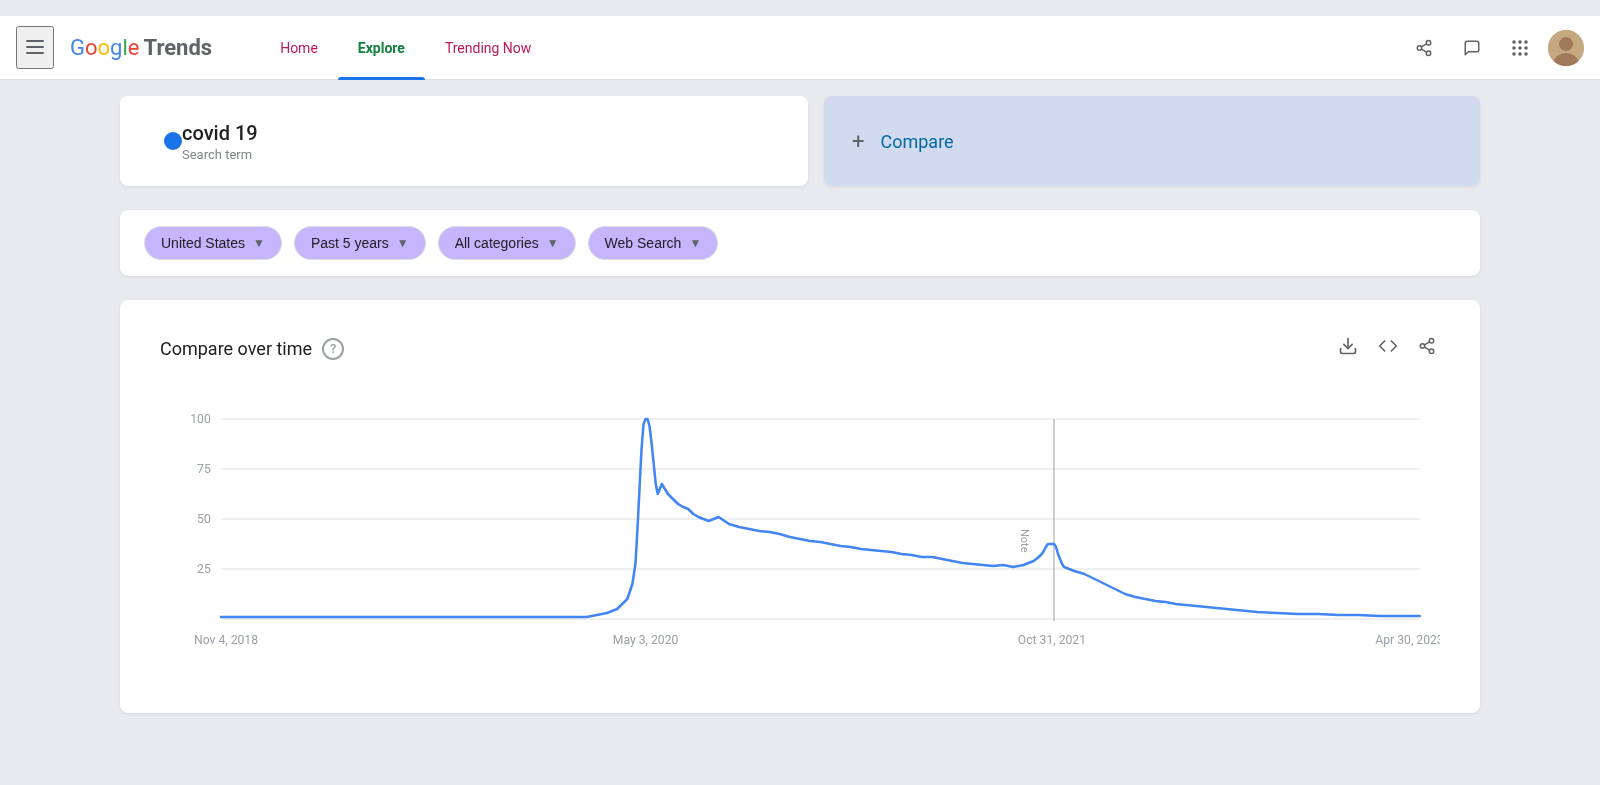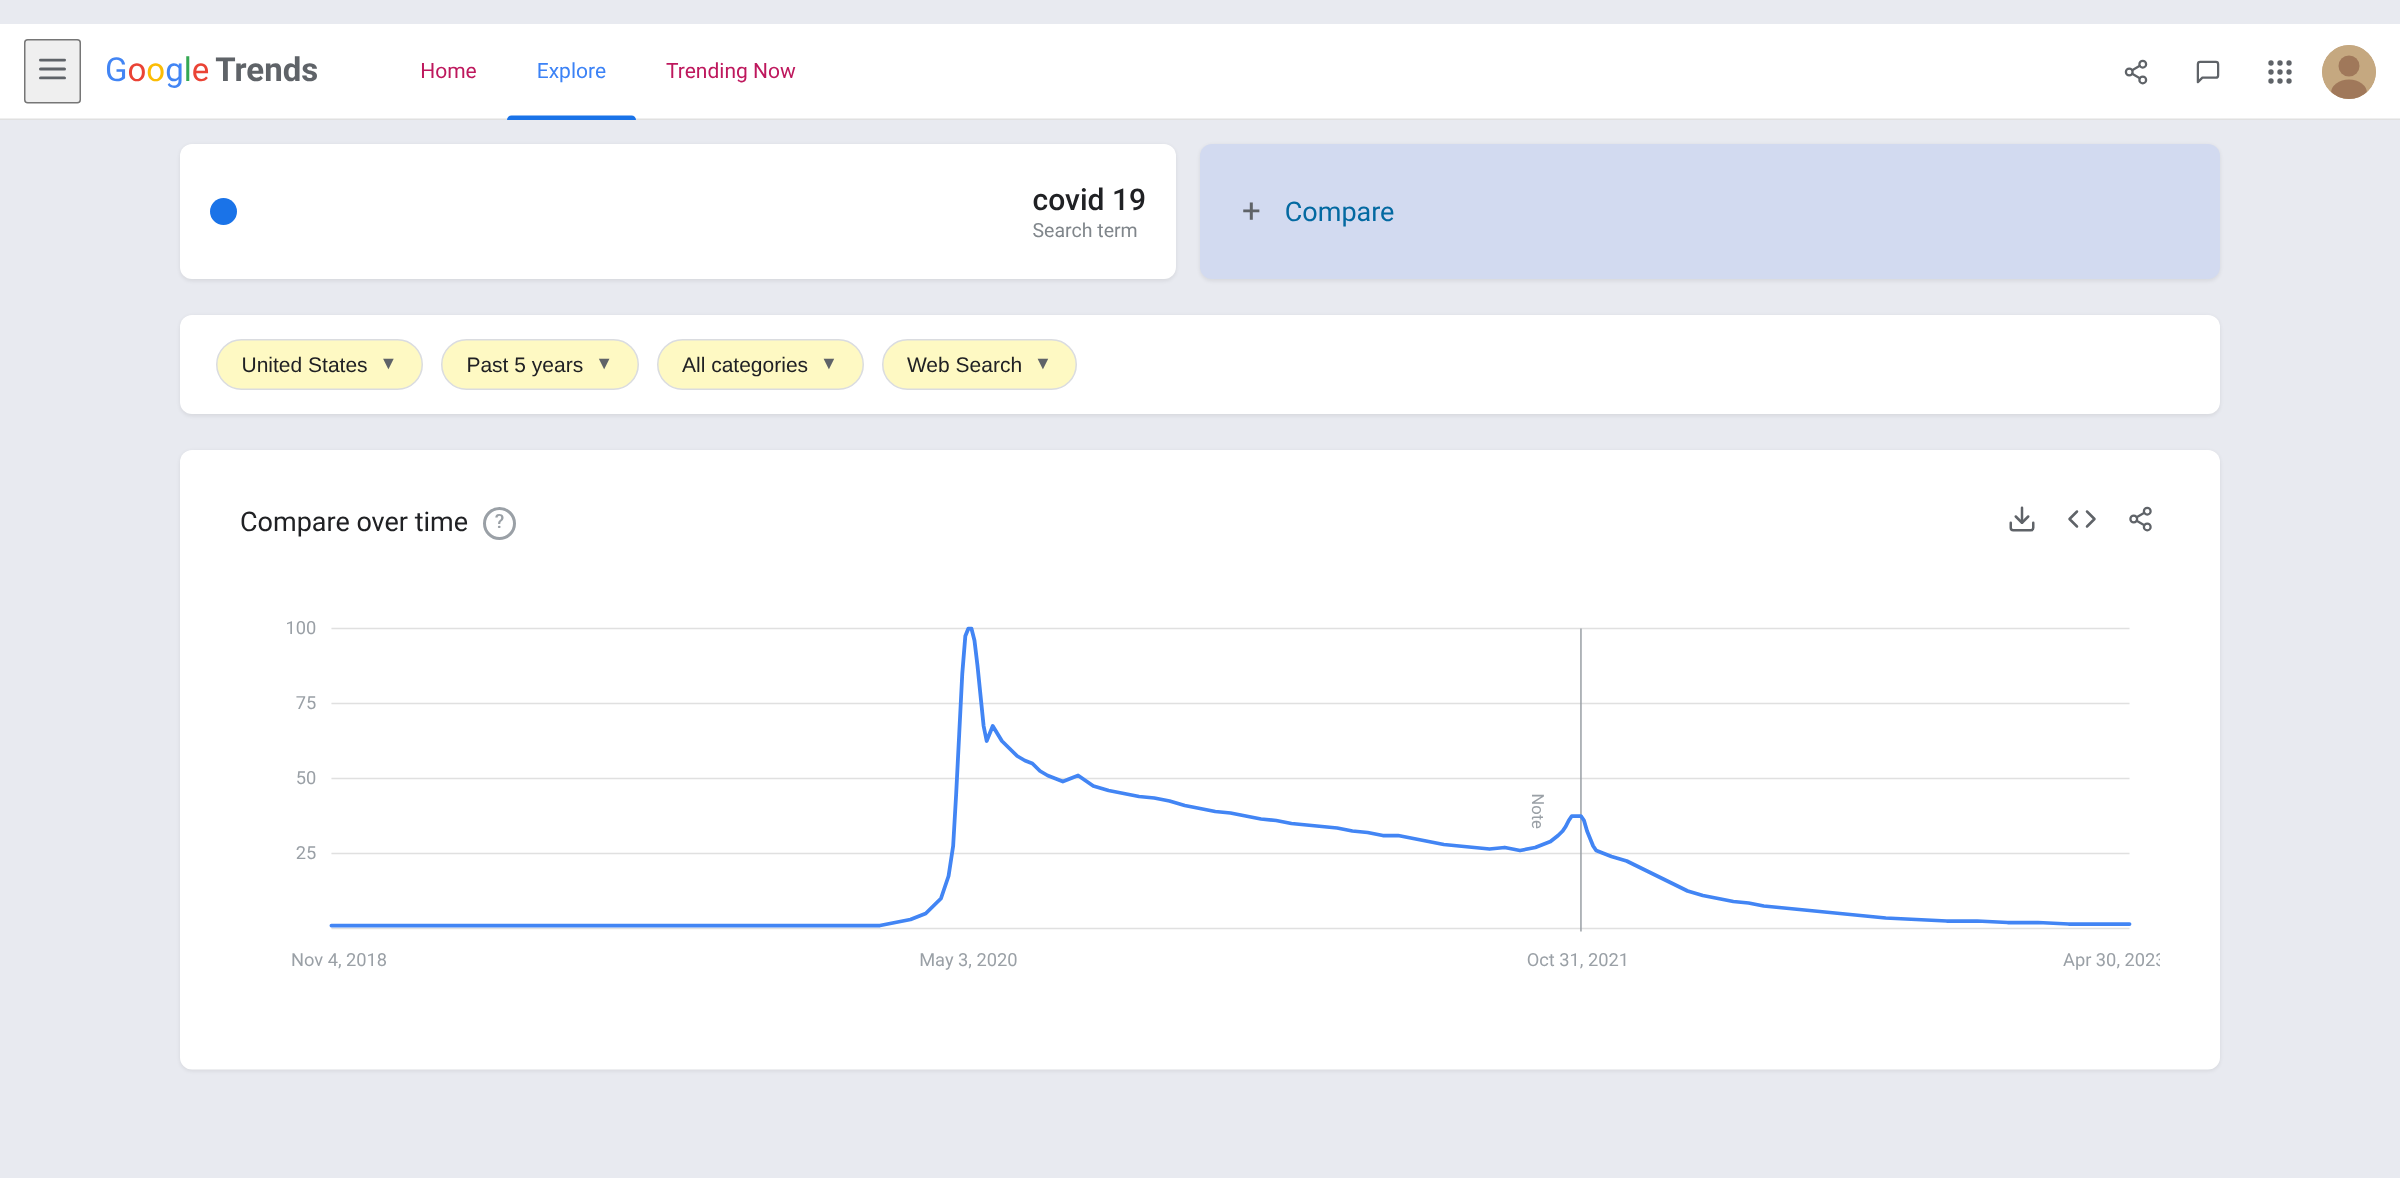--- a/index.html
+++ b/index.html
@@ -66,22 +66,22 @@
       height: 64px;
       display: flex;
       align-items: center;
       font-size: 14px;
       color: #be185d;
       cursor: pointer;
       text-decoration: none;
       position: relative;
     }
     .nav-item.active {
-      color: #3b82f6;
-      font-weight: 400;
+      color: #15803d;
+      font-weight: 700;
     }
     .nav-item.active::after {
       content: '';
       position: absolute;
       bottom: 0;
       left: 0;
       right: 0;
       height: 3px;
       background: #1a73e8;
       border-radius: 3px 3px 0 0;
@@ -126,28 +126,27 @@
 
     
     .search-row {
       display: flex;
       gap: 16px;
       margin-bottom: 24px;
     }
     .search-card {
       background: #fff;
       border-radius: 8px;
-      padding: 24px 20px;
+      padding: 24px 44px;
       flex: 1;
       display: flex;
       align-items: center;
-      gap: 32px;
+      gap: 0;
       box-shadow: 0 1px 3px rgba(0,0,0,0.08);
       min-height: 90px;
-      justify-content: space-between;
     }
     .search-dot {
       width: 18px;
       height: 18px;
       border-radius: 50%;
       background: #1a73e8;
       flex-shrink: 0;
     }
     .search-text {}
     .search-term {
@@ -189,26 +188,26 @@
       display: flex;
       align-items: center;
       gap: 12px;
       box-shadow: 0 1px 3px rgba(0,0,0,0.08);
       margin-bottom: 24px;
     }
     .filter-btn {
       border: 1px solid #dadce0;
       border-radius: 24px;
       padding: 8px 16px;
-      background: #fef9c3;
+      background: #c4b5fd;
       font-size: 14px;
       color: #202124;
       cursor: pointer;
       display: flex;
-      align-items: flex-start;
+      align-items: center;
       gap: 8px;
       white-space: nowrap;
     }
     .dropdown-arrow {
       color: #5f6368;
       font-size: 12px;
     }
 
     
     .chart-card {

